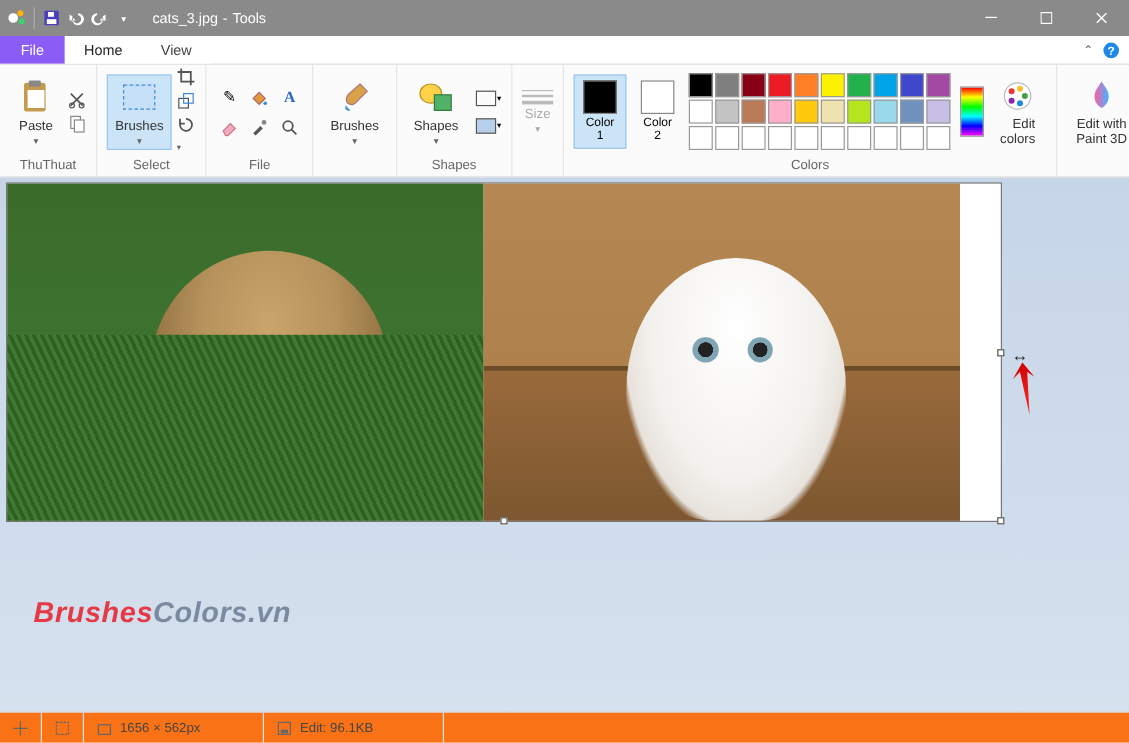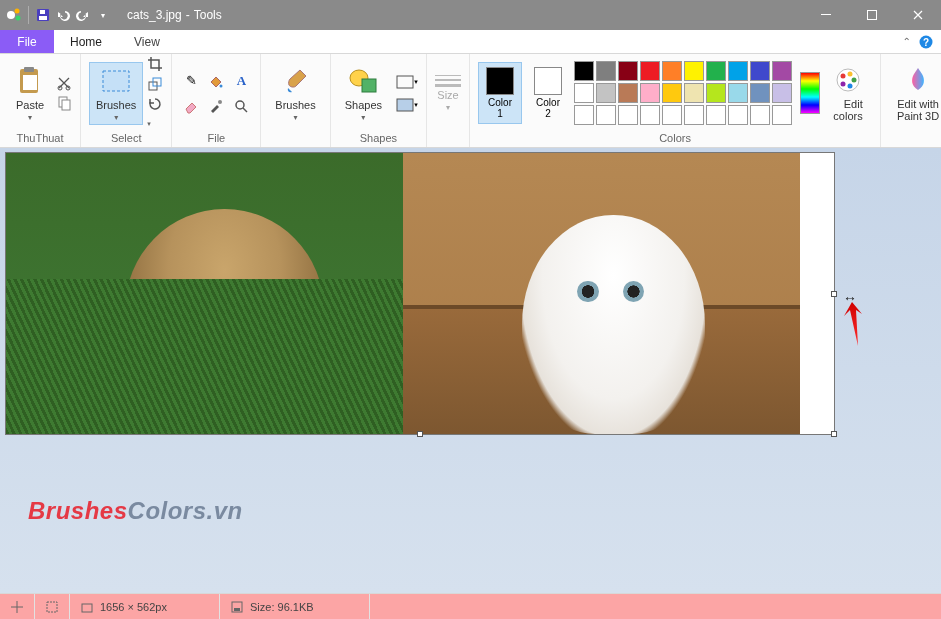--- a/index.html
+++ b/index.html
@@ -69,21 +69,21 @@
 .handle.b { bottom:-3px; left:50%; margin-left:-3px; }
 .handle.br { right:-3px; bottom:-3px; }
 
 .resizecursor { position:absolute; font-size:14px; color:#222; }
 .arrow-annot { position:absolute; }
 
 .watermark { position:absolute; left:28px; bottom:68px; font-size:24px; font-weight:700; font-style:italic; letter-spacing:0.5px; }
 .watermark .a { color:#e53945; } .watermark .b { color:#7a8aa0; }
 
 
-.statusbar { height: 26px; border-top: 1px solid #d8d8d8; display: flex; align-items: center; font-size: 11px; color: #444; background:#fca5a5; }
+.statusbar { height: 26px; border-top: 1px solid #d8d8d8; display: flex; align-items: center; font-size: 11px; color: #444; background:#f97316; }
 .statusbar .cell { display: flex; align-items: center; gap: 6px; padding: 0 10px; height: 100%; border-right: 1px solid #e2e2e2; min-width: 150px; }
 .statusbar .cell.small { min-width: auto; }
 .statusbar .spacer { flex: 1; }
 .statusbar .zoom { display: flex; align-items: center; gap: 6px; padding: 0 10px; }
 .slider { position:relative; width: 100px; height: 4px; background:#c8c8c8; border-radius:2px; }
 .slider .thumb { position:absolute; top:-5px; width:8px; height:16px; background:#1979ca; border-radius:2px; }
 
 svg { display:block; }
 </style>
 </head>
@@ -463,18 +463,18 @@
         </span>
       <span>1656 × 562px</span>
     </div>
     <div class="cell">
       <span>
           <svg width="14" height="14">
             <rect x="2" y="2" width="10" height="10" fill="none" stroke="#666"></rect>
             <rect x="4" y="8" width="6" height="3" fill="#666"></rect>
           </svg>
         </span>
-      <span>Size: 96.1KB</span>
+      <span>Edit: 96.1KB</span>
     </div>
     <div class="spacer"></div>
   </div>
 
 </div>
 
 </body></html>

